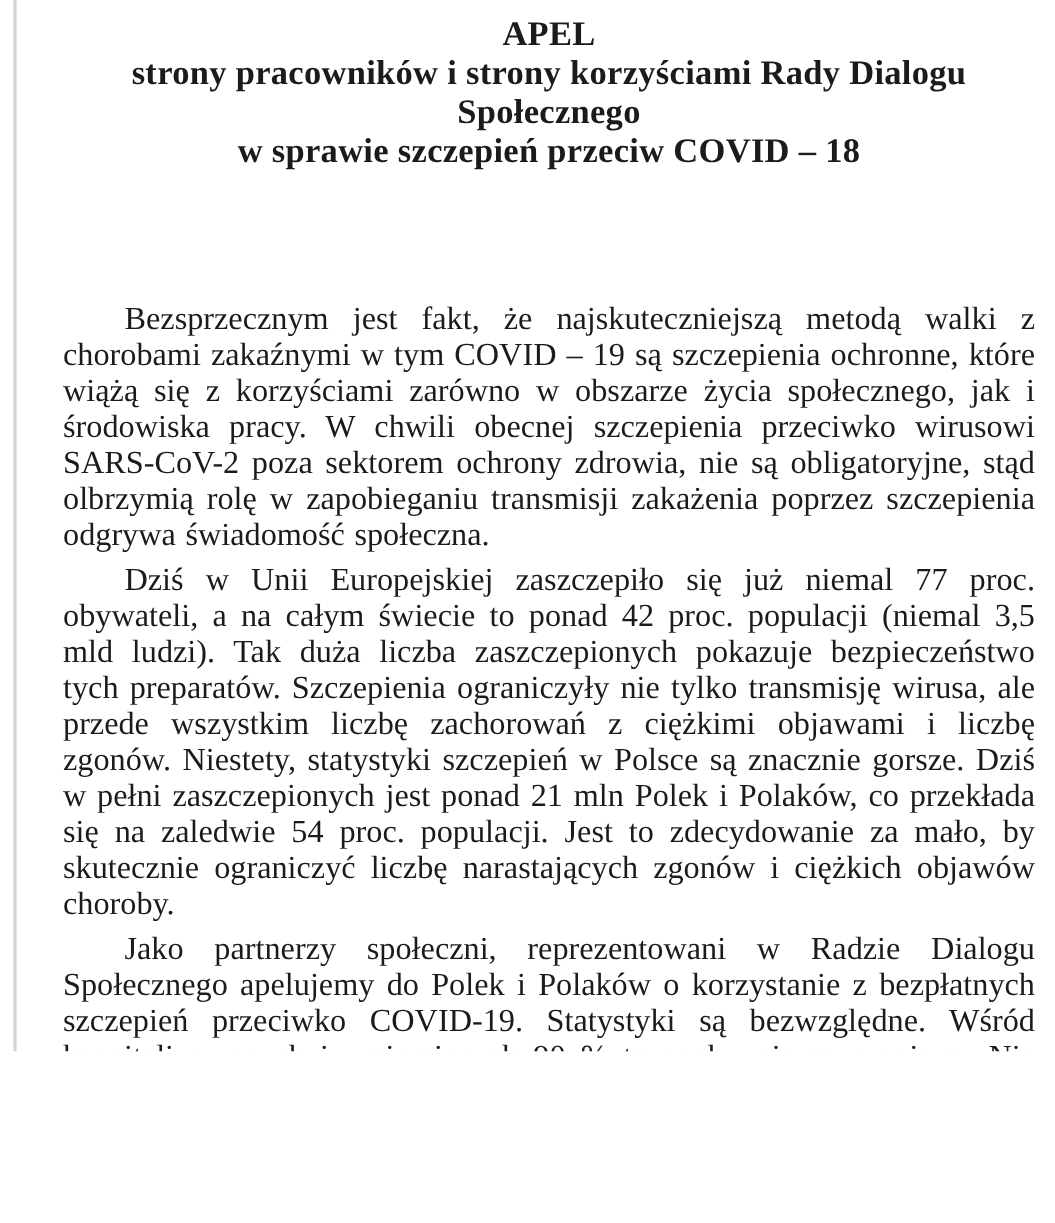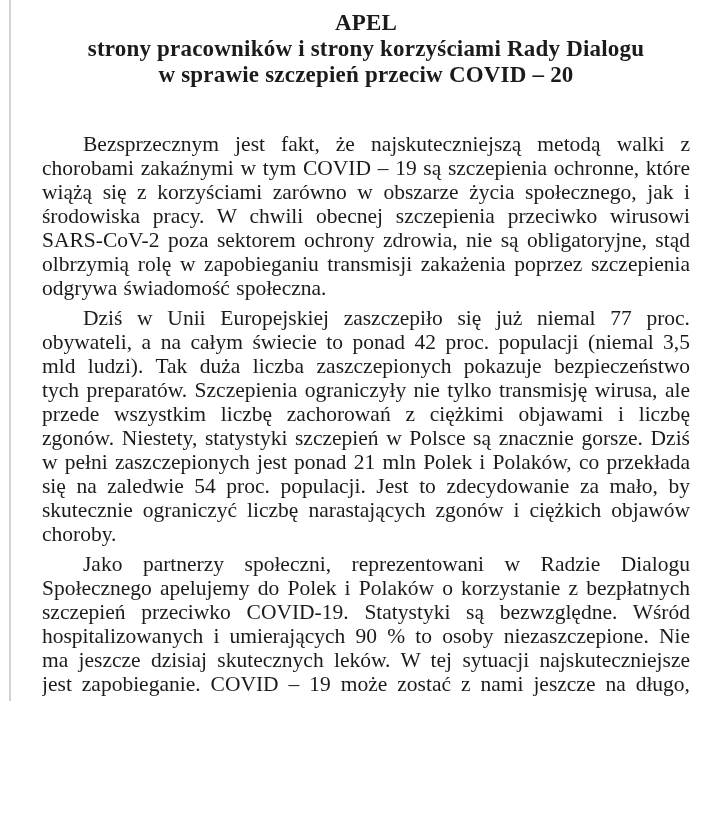--- a/index.html
+++ b/index.html
@@ -43,21 +43,21 @@
   }
   .title-block {
     padding-top: 10px;
     text-align: center;
     font-weight: bold;
     font-size: 23px;
     line-height: 26px;
     letter-spacing: 0.2px;
   }
   .body-text {
-    margin-top: 44px;
+    margin-top: 86px;
   }
   .body-text p {
     margin: 0 0 6px 0;
     font-size: 21.5px;
     line-height: 24px;
     text-align: justify;
     text-indent: 41px;
     word-spacing: 1px;
   }
 </style>
@@ -66,21 +66,22 @@
 
 <div class="page">
 
   <div class="v-border"></div>
 
   <div class="content">
 
     <div class="title-block">
       <div>APEL</div>
       <div>strony pracowników i strony korzyściami Rady Dialogu</div>
-      <div>w sprawie szczepień przeciw COVID – 20</div>
+      <div>Społecznego</div>
+      <div>w sprawie szczepień przeciw COVID – 18</div>
     </div>
 
     <div class="body-text">
       <p>Bezsprzecznym jest fakt, że najskuteczniejszą metodą walki z chorobami zakaźnymi w tym COVID – 19 są szczepienia ochronne, które wiążą się z korzyściami zarówno w obszarze życia społecznego, jak i środowiska pracy. W chwili obecnej szczepienia przeciwko wirusowi SARS-CoV-2 poza sektorem ochrony zdrowia, nie są obligatoryjne, stąd olbrzymią rolę w zapobieganiu transmisji zakażenia poprzez szczepienia odgrywa świadomość społeczna.</p>
       <p>Dziś w Unii Europejskiej zaszczepiło się już niemal 77 proc. obywateli, a na całym świecie to ponad 42 proc. populacji (niemal 3,5 mld ludzi). Tak duża liczba zaszczepionych pokazuje bezpieczeństwo tych preparatów. Szczepienia ograniczyły nie tylko transmisję wirusa, ale przede wszystkim liczbę zachorowań z ciężkimi objawami i liczbę zgonów. Niestety, statystyki szczepień w Polsce są znacznie gorsze. Dziś w pełni zaszczepionych jest ponad 21 mln Polek i Polaków, co przekłada się na zaledwie 54 proc. populacji. Jest to zdecydowanie za mało, by skutecznie ograniczyć liczbę narastających zgonów i ciężkich objawów choroby.</p>
       <p>Jako partnerzy społeczni, reprezentowani w Radzie Dialogu Społecznego apelujemy do Polek i Polaków o korzystanie z bezpłatnych szczepień przeciwko COVID-19.  Statystyki są bezwzględne. Wśród hospitalizowanych i umierających 90 % to osoby niezaszczepione. Nie ma jeszcze dzisiaj skutecznych leków. W tej sytuacji najskuteczniejsze jest zapobieganie. COVID – 19 może zostać z nami jeszcze na długo, dlatego nie możemy sobie pozwolić na to, by zwiększać zagrożenie i przedłużać stan epidemii.</p>
     </div>
 
   </div>
 

